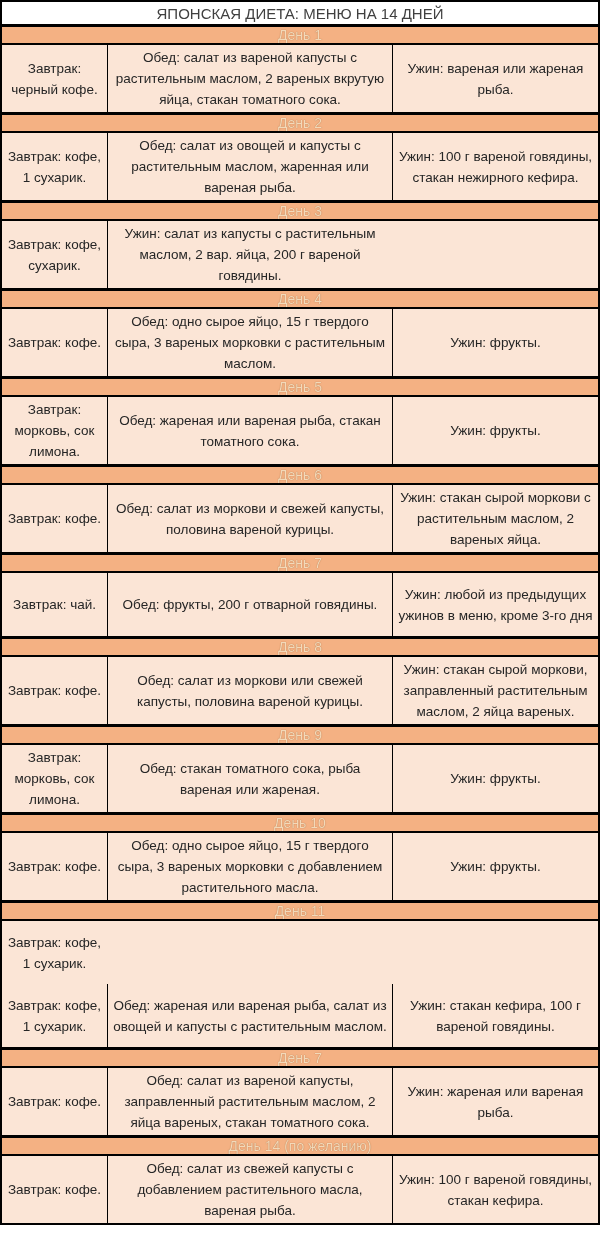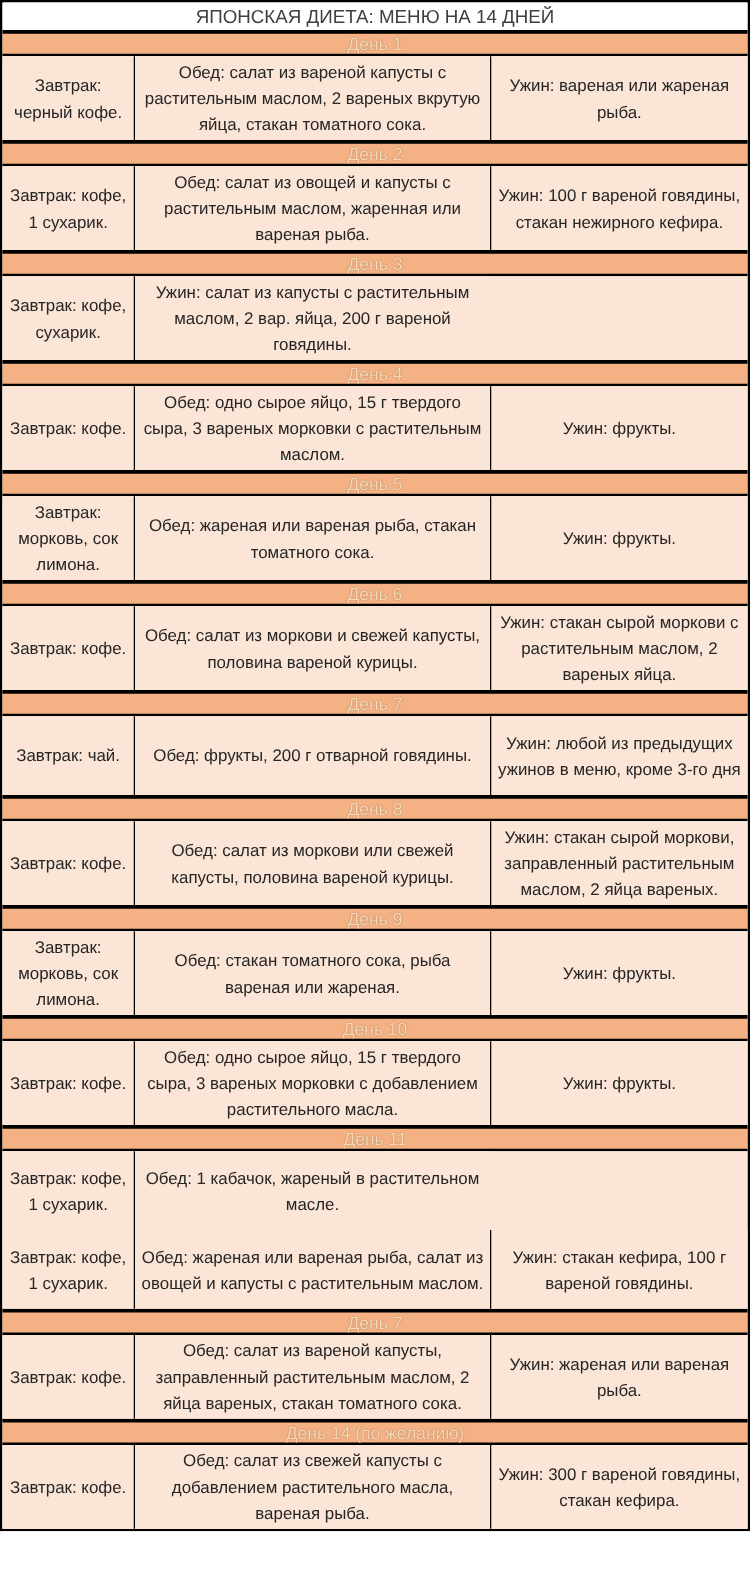--- a/index.html
+++ b/index.html
@@ -160,21 +160,20 @@
       <div class="cell">Завтрак: кофе.</div>
       <div class="cell">Обед: одно сырое яйцо, 15 г твердого сыра, 3 вареных морковки с добавлением растительного масла.</div>
       <div class="cell">Ужин: фрукты.</div>
     </div>
   </section>
 
   <section>
     <div class="day-header">День 11</div>
     <div class="day-content">
       <div class="cell">Завтрак: кофе, 1 сухарик.</div>
-      <div class="cell">Обед: 1 кабачок, жареный в растительном масле.</div>
     </div>
   </section>
 
   <section>
     <div class="day-content">
       <div class="cell">Завтрак: кофе, 1 сухарик.</div>
       <div class="cell">Обед: жареная или вареная рыба, салат из овощей и капусты с растительным маслом.</div>
       <div class="cell">Ужин: стакан кефира, 100 г вареной говядины.</div>
     </div>
   </section>
@@ -186,17 +185,17 @@
       <div class="cell">Обед: салат из вареной капусты, заправленный растительным маслом, 2 яйца вареных, стакан томатного сока.</div>
       <div class="cell">Ужин: жареная или вареная рыба.</div>
     </div>
   </section>
 
   <section>
     <div class="day-header">День 14 (по желанию)</div>
     <div class="day-content">
       <div class="cell">Завтрак: кофе.</div>
       <div class="cell">Обед: салат из свежей капусты с добавлением растительного масла, вареная рыба.</div>
-      <div class="cell">Ужин: 300 г вареной говядины, стакан кефира.</div>
+      <div class="cell">Ужин: 100 г вареной говядины, стакан кефира.</div>
     </div>
   </section>
 </div>
 </div>
 
 </body></html>

